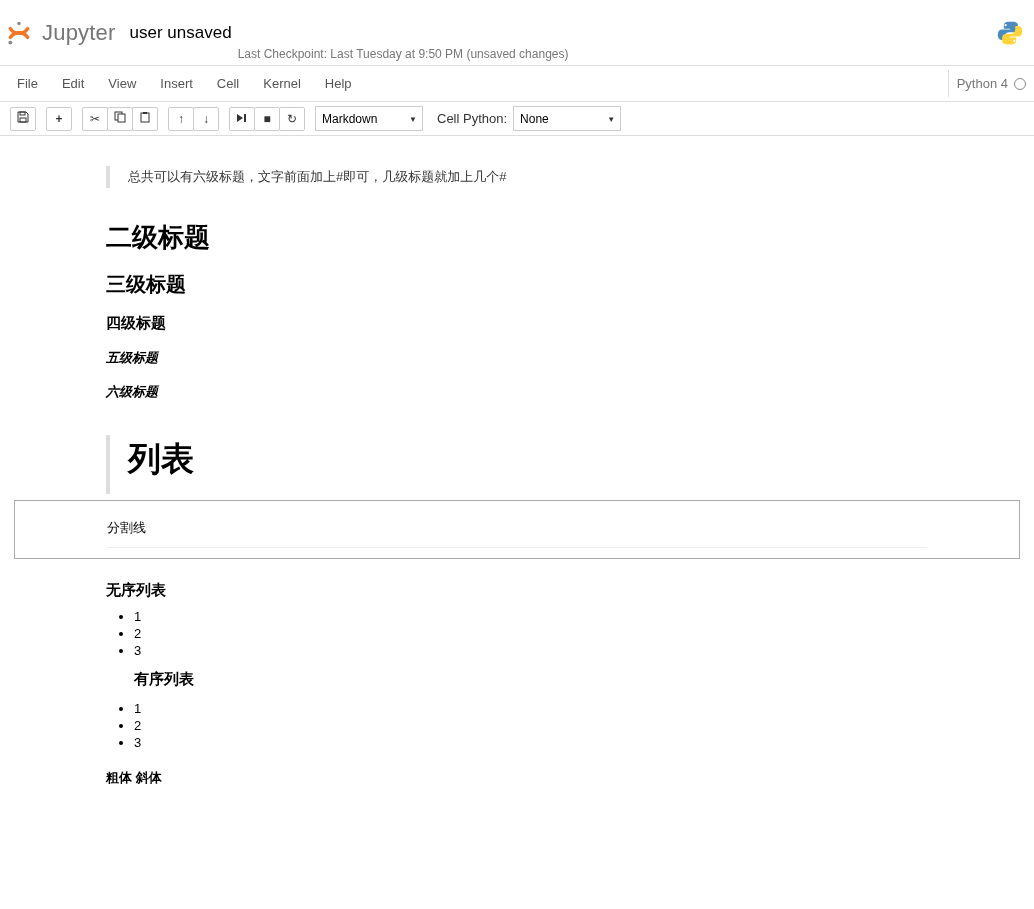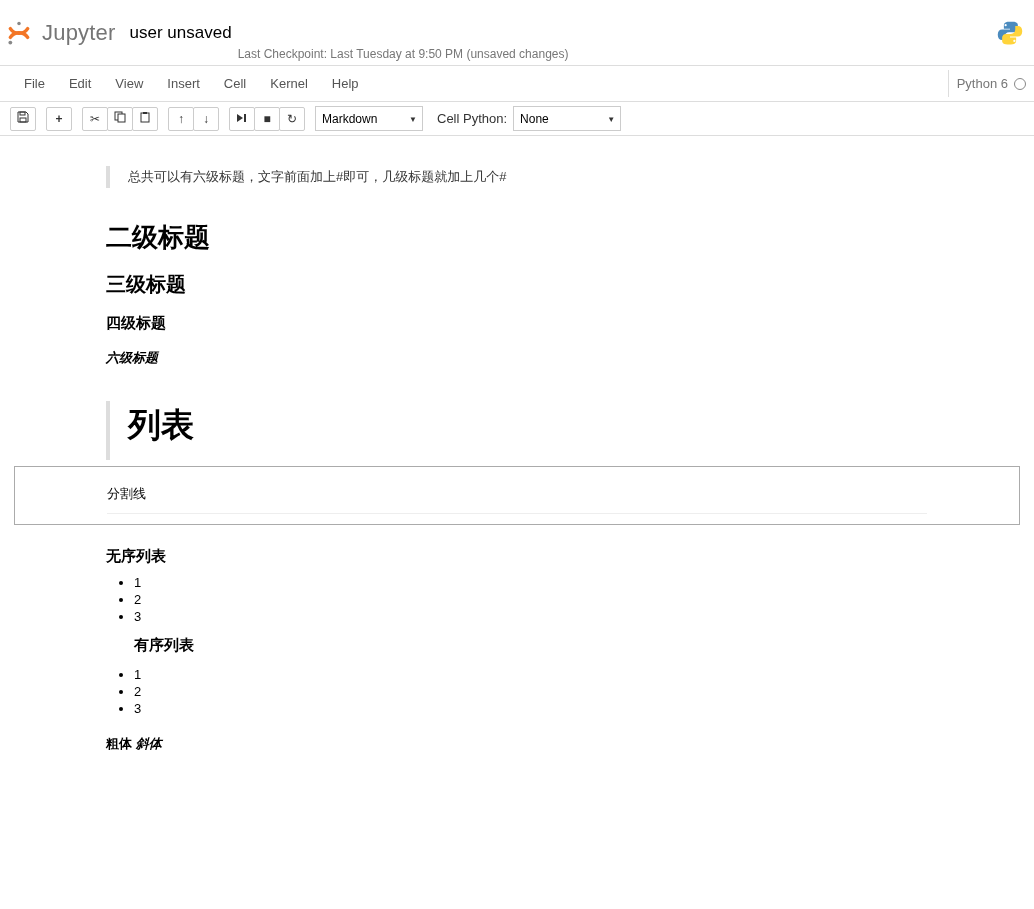--- a/index.html
+++ b/index.html
@@ -5,21 +5,21 @@
 * { box-sizing: border-box; margin: 0; padding: 0; }
 body { font-family: "Helvetica Neue", Helvetica, Arial, sans-serif; font-size: 13px; color: #000; background: #fff; width: 1034px; }
 .header { display: flex; align-items: center; padding: 4px 10px 4px 6px; }
 .logo-wrap { display: flex; align-items: center; }
 .logo-icon { width: 26px; height: 26px; display: inline-block; position: relative; }
 .logo-text { font-size: 22px; color: #757575; margin-left: 10px; font-weight: normal; letter-spacing: 0.2px; }
 .notebook-name { font-size: 17px; color: #000; margin-left: 14px; }
 .checkpoint { font-size: 12px; color: #777; margin-left: 6px; margin-top: 43px; }
 .py-logo { margin-left: auto; width: 28px; height: 28px; }
 .menubar-wrap { border-top: 1px solid #ddd; border-bottom: 1px solid #ddd; display: flex; align-items: center; background: #fff; }
-.menubar { display: flex; padding: 4px 0 4px 12px; }
+.menubar { display: flex; padding: 4px 0 4px 5px; }
 .menu-item { padding: 6px 12px; font-size: 13px; color: #555; cursor: pointer; }
 .kernel-ind { margin-left: auto; display: flex; align-items: center; padding-right: 6px; font-size: 13px; color: #777; border-left: 1px solid #ddd; height: 100%; padding: 6px 8px; }
 .kernel-circle { width: 12px; height: 12px; border: 1px solid #888; border-radius: 50%; margin-left: 6px; }
 .toolbar { display: flex; align-items: center; padding: 4px 10px; border-bottom: 1px solid #ddd; gap: 2px; }
 .tb-group { display: flex; margin-right: 8px; }
 .tb-btn { border: 1px solid #ccc; background: #fff; width: 26px; height: 24px; display: flex; align-items: center; justify-content: center; cursor: pointer; font-size: 12px; color: #333; border-radius: 2px; margin-left: -1px; }
 .tb-btn:first-child { margin-left: 0; }
 .tb-select { border: 1px solid #ccc; height: 25px; font-size: 12px; padding: 0 20px 0 6px; background: #fff; appearance: none; -webkit-appearance: none; position: relative; min-width: 108px; }
 .select-wrap { position: relative; display: inline-block; margin-right: 12px; }
 .select-wrap::after { content: "▼"; font-size: 8px; position: absolute; right: 6px; top: 50%; transform: translateY(-50%); pointer-events: none; color: #333; }
@@ -34,21 +34,21 @@
 h2 { font-size: 26px; font-weight: bold; margin: 20px 0 8px; }
 h3 { font-size: 20px; font-weight: bold; margin: 16px 0 8px; }
 h4 { font-size: 15px; font-weight: bold; margin: 16px 0 8px; }
 h5 { font-size: 13px; font-weight: bold; font-style: italic; margin: 16px 0 8px; }
 h6 { font-size: 13px; font-weight: bold; font-style: italic; margin: 16px 0 8px; }
 .sep-text { font-size: 13px; padding: 12px 0 0; }
 hr { border: none; border-top: 1px solid #eee; margin: 10px 0 4px; }
 ul { padding-left: 28px; margin: 6px 0; }
 li { font-size: 13px; padding: 1px 0; }
 .bold { font-weight: bold; }
-.italic { font-style: italic; }
+.italic { }
 </style>
 </head>
 <body>
 
 <div class="header">
   <div class="logo-wrap">
     <span class="logo-icon">
       <svg viewBox="0 0 30 30" width="26" height="26">
         <circle cx="15" cy="4" r="2" fill="#888"></circle>
         <path d="M5 10 A12 12 0 0 0 25 10" fill="none" stroke="#f37626" stroke-width="4" stroke-linecap="round"></path>
@@ -74,21 +74,21 @@
   <div class="menubar">
     <div class="menu-item">File</div>
     <div class="menu-item">Edit</div>
     <div class="menu-item">View</div>
     <div class="menu-item">Insert</div>
     <div class="menu-item">Cell</div>
     <div class="menu-item">Kernel</div>
     <div class="menu-item">Help</div>
   </div>
   <div class="kernel-ind">
-    <span>Python 6</span>
+    <span>Python 4</span>
     <span class="kernel-circle"></span>
   </div>
 </div>
 
 <div class="toolbar">
   <div class="tb-group">
     <button class="tb-btn">
         <span><svg width="12" height="12" viewBox="0 0 12 12">
             <path d="M1 1h8l2 2v8H1z" fill="none" stroke="#333"></path>
             <rect x="3" y="1" width="5" height="3" fill="none" stroke="#333"></rect>
@@ -158,20 +158,21 @@
   <div class="cell">
     <blockquote>
       <p>总共可以有六级标题，文字前面加上#即可，几级标题就加上几个#</p>
     </blockquote>
   </div>
 
   <div class="cell">
     <h2>二级标题</h2>
     <h3>三级标题</h3>
     <h4>四级标题</h4>
+    <h5>五级标题</h5>
     <h6>六级标题</h6>
   </div>
 
   <div class="cell">
     <blockquote>
       <div class="bq-title">列表</div>
     </blockquote>
   </div>
 
   <div class="cell selected">

